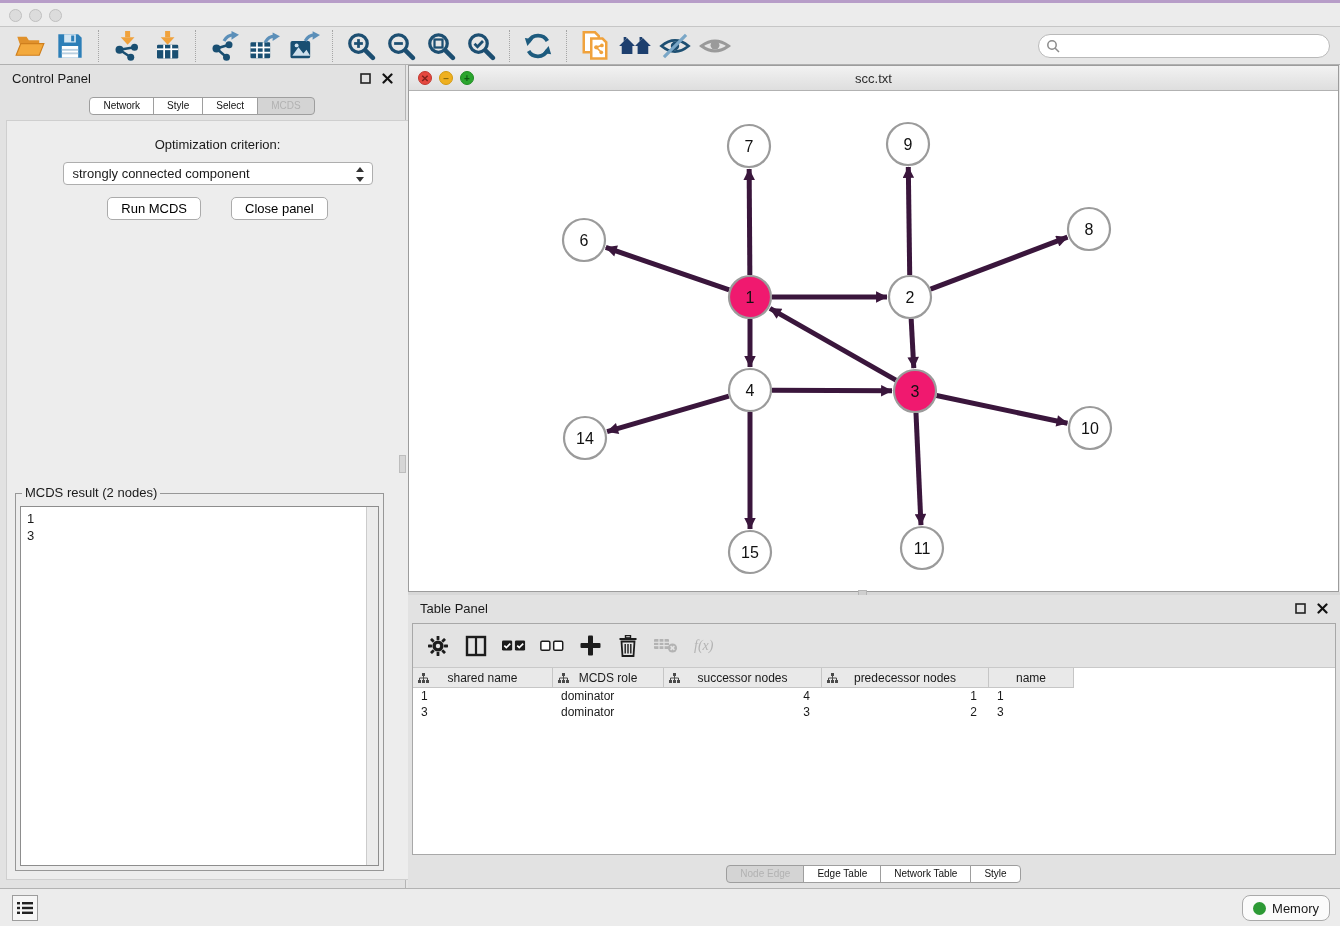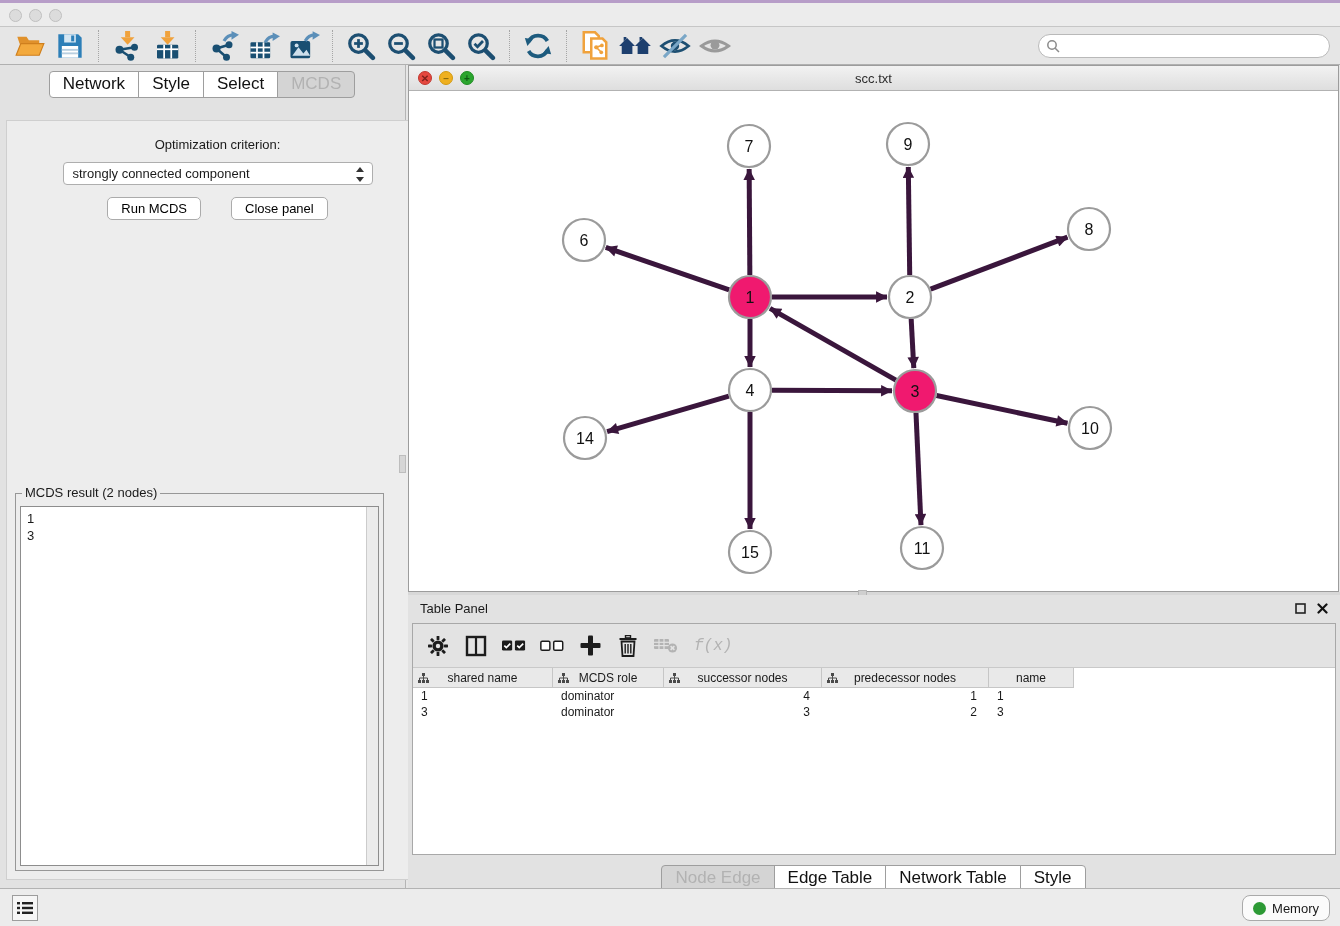--- a/index.html
+++ b/index.html
@@ -21,21 +21,21 @@
 .search-icon{position:absolute;left:8px;top:5px}
 
 
 .control-panel{position:absolute;left:0;top:65px;width:406px;height:823px;background:#e2e2e2;border-right:1px solid #b5b5b5}
 .panel-header{height:26px;display:flex;align-items:center;padding:0 12px}
 .panel-title{font-size:13px;color:#1a1a1a}
 .panel-header .win-icons{margin-left:auto;display:flex;gap:10px;align-items:center}
 .win-icon{width:12px;height:12px;display:flex;align-items:center;justify-content:center;cursor:pointer}
 
 .tab-row{display:flex;justify-content:center;margin-top:6px}
-.tab{border:1px solid #9e9e9e;background:#fff;padding:2px 13px 3px;font-size:17px;margin-left:-1px;cursor:pointer;color:#111;white-space:nowrap}
+.tab{border:1px solid #9e9e9e;background:#fff;padding:2px 13px 3px;font-size:10px;margin-left:-1px;cursor:pointer;color:#111;white-space:nowrap}
 .tab:first-child{border-radius:4px 0 0 4px}
 .tab:last-child{border-radius:0 4px 4px 0}
 .tab.selected{background:#d4d4d4;color:#b2b2b2}
 
 .cp-inner{position:absolute;left:6px;top:55px;width:423px;bottom:8px;background:#ededed;border:1px solid #cfcfcf}
 .opt-label{text-align:center;margin-top:16px;font-size:13px}
 .select-box{position:relative;margin:10px auto 0;width:310px;height:23px;background:#fff;border:1px solid #aeaeae;border-radius:4px;display:flex;align-items:center;padding:0 22px 0 9px;font-size:13px;cursor:pointer}
 .select-stepper{position:absolute;right:7px;top:4px}
 .btn-row{display:flex;justify-content:center;gap:30px;margin-top:12px}
 .btn{background:#fff;border:1px solid #ababab;border-radius:5px;font-size:13px;padding:3px 13px;cursor:pointer;font-family:"Liberation Sans",sans-serif}
@@ -59,21 +59,21 @@
 .nw-canvas{position:relative;width:100%;height:500px;background:#fff}
 
 .h-divider{position:absolute;left:408px;top:592px;width:932px;height:3px;background:#d8d8d8}
 .h-grip{position:absolute;left:450px;top:-2px;width:9px;height:7px;background:#cfcfcf;border:1px solid #b5b5b5}
 
 
 .table-panel{position:absolute;left:408px;top:595px;width:932px;height:293px;background:#e2e2e2}
 .table-box{position:absolute;left:4px;right:4px;top:28px;height:232px;background:#fff;border:1px solid #a8a8a8}
 .tt-toolbar{height:44px;background:#e3e3e3;border-bottom:1px solid #c9c9c9;display:flex;align-items:center;padding-left:13px}
 .tt-icon{width:24px;height:24px;display:flex;align-items:center;justify-content:center;margin-right:14px;cursor:pointer}
-.fx-label{font-family:Liberation Mono, monospace;font-style:italic;font-size:16px;color:#b3b3b3;margin-left:2px;cursor:default}
+.fx-label{font-family:Liberation Serif, serif;font-style:italic;font-size:14px;color:#b3b3b3;margin-left:2px;cursor:default}
 .t-head{display:flex;height:20px}
 .t-hcell{position:relative;background:#e9e9e9;border-right:1px solid #c6c6c6;border-bottom:1px solid #c6c6c6;display:flex;align-items:center;justify-content:center;font-size:12px;cursor:pointer}
 .t-hcell .sort-ic{position:absolute;left:5px;top:5px}
 .t-row{display:flex;height:16px}
 .t-cell{font-size:12px;line-height:16px;overflow:hidden;white-space:nowrap}
 .tp-tabs{position:absolute;left:0;right:0;top:270px;display:flex;justify-content:center}
 
 
 .statusbar{position:absolute;left:0;top:888px;width:1340px;height:38px;background:#ececec;border-top:1px solid #b3b3b3}
 .list-btn{position:absolute;left:12px;top:6px;width:26px;height:26px;background:#f6f6f6;border:1px solid #9d9d9d;display:flex;align-items:center;justify-content:center;cursor:pointer}
@@ -251,20 +251,38 @@
       <svg width="14" height="14" viewBox="0 0 14 14">
           <circle cx="6" cy="6" r="4.2" stroke="#8b8b8b" stroke-width="1.5" fill="none"></circle>
           <line x1="9.2" y1="9.2" x2="13" y2="13" stroke="#8b8b8b" stroke-width="1.5"></line>
         </svg>
     </span>
     <input placeholder="" style="">
   </span>
 </div>
 
 <div class="control-panel">
+  <div class="panel-header">
+    <span class="panel-title">Control Panel</span>
+    <span class="win-icons">
+      <span class="win-icon">
+          <svg width="11" height="11" viewBox="0 0 11 11">
+            <rect x="1" y="1" width="9" height="9" fill="none" stroke="#222" stroke-width="1.6"></rect>
+          </svg>
+        </span>
+      <span class="win-icon">
+          <svg width="11" height="11" viewBox="0 0 11 11">
+            <g stroke="#111" stroke-width="2.2" stroke-linecap="round">
+              <line x1="1.5" y1="1.5" x2="9.5" y2="9.5"></line>
+              <line x1="9.5" y1="1.5" x2="1.5" y2="9.5"></line>
+            </g>
+          </svg>
+        </span>
+    </span>
+  </div>
   <div class="tab-row" id="cp-tabs">
       <span class="tab">Network</span>
       <span class="tab">Style</span>
       <span class="tab">Select</span>
       <span class="tab selected">MCDS</span>
     </div>
   <div class="cp-inner">
     <div class="opt-label">Optimization criterion:</div>
     <div class="select-box">
       <span>strongly connected component</span>

